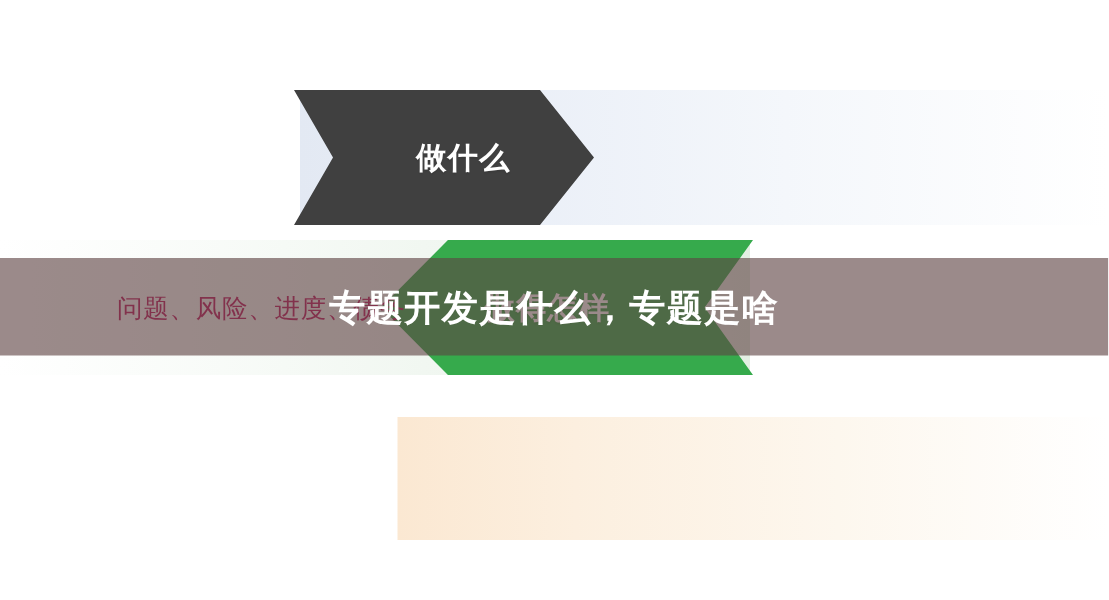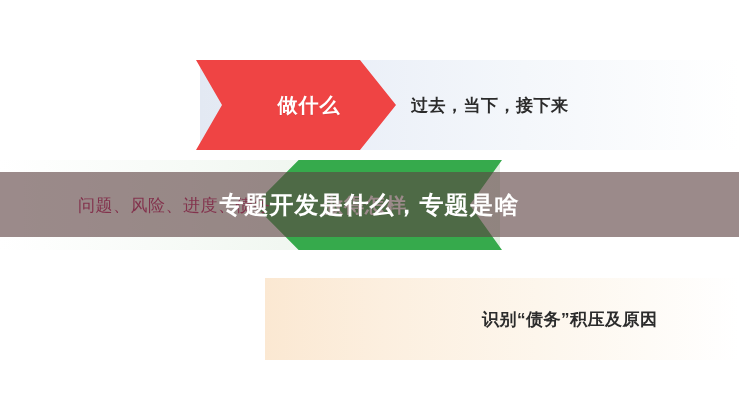--- a/index.html
+++ b/index.html
@@ -56,21 +56,21 @@
   }
   .chev-ltr {
     
     clip-path: polygon(0% 0%, 82% 0%, 100% 50%, 82% 100%, 0% 100%, 13% 50%);
   }
   .chev-rtl {
     
     clip-path: polygon(18% 0%, 100% 0%, 87% 50%, 100% 100%, 18% 100%, 0% 50%);
   }
 
-  .chev-blue   { background: #ef4444; }
+  .chev-blue   { background: #404040; }
   .chev-green  { background: #36aa4c; }
   .chev-orange { background: #f58a15; }
 
   .chev-label {
     width: 100%;
     text-align: center;
     color: #ffffff;
     font-size: 20px;
     font-weight: 700;
     letter-spacing: 1px;
@@ -134,33 +134,31 @@
 </head>
 <body>
 
 <div id="stage">
 
   <div class="row" id="row-top">
     <div class="band band-blue"></div>
     <div class="chev chev-ltr chev-blue" id="chev-top">
       <div class="chev-label">做什么</div>
     </div>
-    <div class="desc" id="desc-top">过去，当下，接下来</div>
   </div>
 
   <div class="row" id="row-middle">
     <div class="band band-green"></div>
     <div class="chev chev-rtl chev-green" id="chev-middle">
       <div class="chev-label rtl">做得怎样</div>
     </div>
     <div class="desc" id="desc-middle">问题、风险、进度、债务</div>
   </div>
 
   <div class="row" id="row-bottom">
     <div class="band band-orange"></div>
-    <div class="desc" id="desc-bottom">识别“债务”积压及原因</div>
   </div>
 
   <div id="caption-banner">
     <div id="caption-text">专题开发是什么，专题是啥</div>
   </div>
 
 </div>
 
 </body></html>

